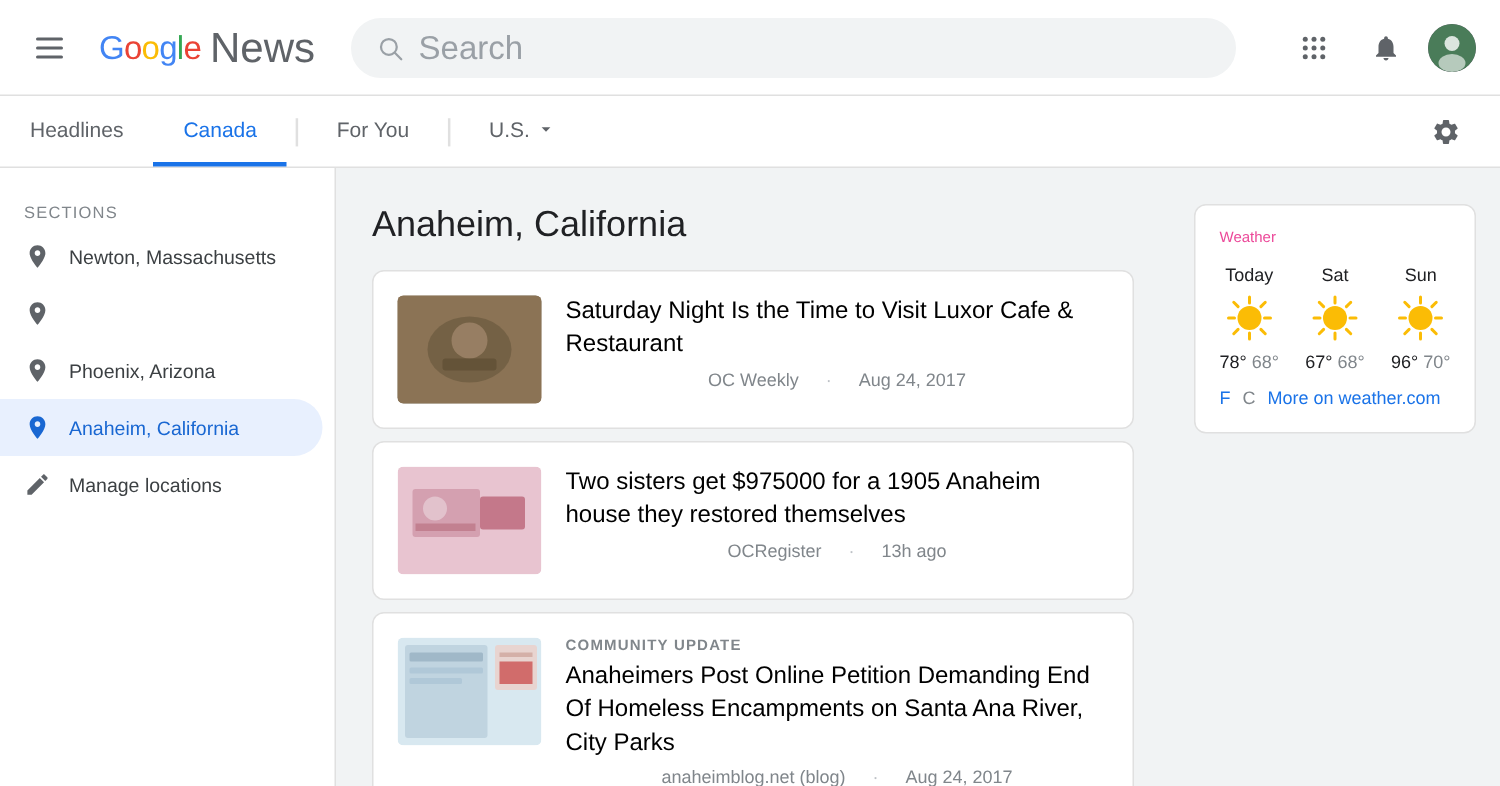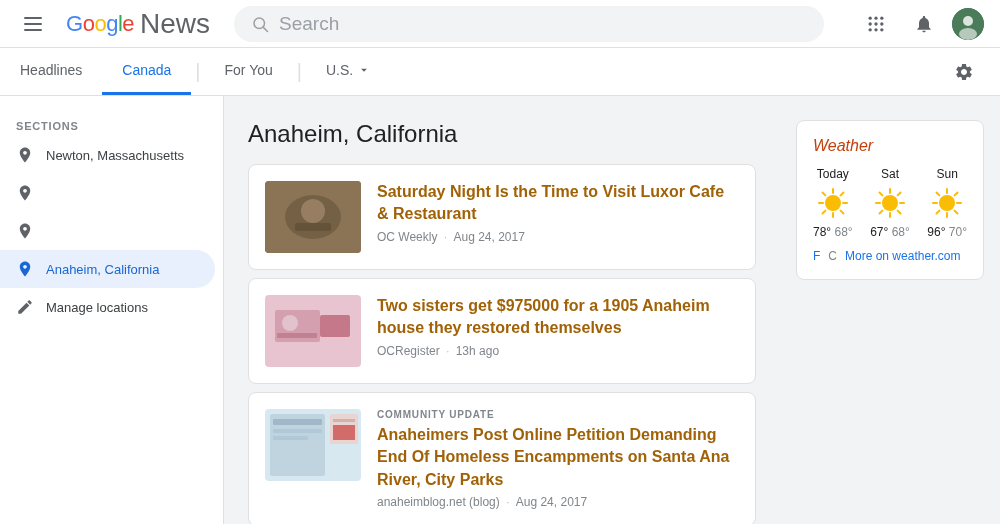--- a/index.html
+++ b/index.html
@@ -5,21 +5,21 @@
     * { box-sizing: border-box; margin: 0; padding: 0; }
     body { font-family: 'Arial', sans-serif; background: #f1f3f4; color: #202124; font-size: 14px; }
 
     
     .header {
       background: #fff;
       display: flex;
       align-items: center;
       padding: 8px 16px;
       border-bottom: 1px solid #e0e0e0;
-      height: 48px;
+      height: 64px;
       position: relative;
       z-index: 10;
     }
     .header-left { display: flex; align-items: center; gap: 16px; }
     .hamburger { cursor: pointer; display: flex; flex-direction: column; gap: 4px; padding: 8px; }
     .hamburger span { display: block; width: 18px; height: 2px; background: #5f6368; border-radius: 1px; }
     .logo { display: flex; align-items: center; gap: 4px; text-decoration: none; }
     .logo-google { font-size: 22px; font-weight: normal; letter-spacing: -0.5px; }
     .logo-google .g { color: #4285f4; }
     .logo-google .o1 { color: #ea4335; }
@@ -33,21 +33,21 @@
       max-width: 590px;
       margin: 0 24px;
       display: flex;
       align-items: center;
       background: #f1f3f4;
       border-radius: 24px;
       padding: 6px 16px;
       border: 1px solid #f1f3f4;
     }
     .search-icon-svg { color: #9aa0a6; margin-right: 10px; flex-shrink: 0; }
-    .search-input { background: transparent; border: none; outline: none; font-size: 19px; color: #202124; width: 100%; }
+    .search-input { background: transparent; border: none; outline: none; font-size: 22px; color: #202124; width: 100%; }
     .search-input::placeholder { color: #9aa0a6; }
     .header-right { margin-left: auto; display: flex; align-items: center; gap: 8px; }
     .icon-btn { width: 40px; height: 40px; display: flex; align-items: center; justify-content: center; border-radius: 50%; cursor: pointer; }
     .avatar { width: 32px; height: 32px; border-radius: 50%; background: #5f6368; overflow: hidden; cursor: pointer; }
 
     
     .nav-tabs {
       background: #fff;
       display: flex;
       align-items: center;
@@ -76,21 +76,21 @@
     
     .sidebar {
       width: 224px;
       background: #fff;
       border-right: 1px solid #e0e0e0;
       padding: 16px 0;
       flex-shrink: 0;
     }
     .sidebar-section-label {
       font-size: 11px;
-      font-weight: 700;
+      font-weight: 400;
       color: #80868b;
       letter-spacing: 0.8px;
       padding: 8px 16px 4px 16px;
       text-transform: uppercase;
     }
     .sidebar-item {
       display: flex;
       align-items: center;
       padding: 10px 16px;
       cursor: pointer;
@@ -131,33 +131,33 @@
     .community-badge {
       font-size: 10px;
       font-weight: 700;
       color: #80868b;
       letter-spacing: 0.8px;
       text-transform: uppercase;
       margin-bottom: 4px;
     }
     .news-headline {
       font-size: 16px;
-      font-weight: 700;
-      color: #a16207;
+      font-weight: 400;
+      color: #000000;
       line-height: 1.4;
       margin-bottom: 4px;
     }
-    .news-meta { font-size: 12px; color: #80868b; display: flex; align-items: center; gap: 6px; }
+    .news-meta { font-size: 12px; color: #80868b; display: flex; align-items: center; gap: 18px; justify-content: center; }
     .news-source { font-weight: 500; }
     .meta-dot { color: #bdc1c6; }
 
     
     .right-panel { width: 220px; padding: 24px 16px; flex-shrink: 0; }
     .weather-card { background: #fff; border-radius: 8px; padding: 16px; border: 1px solid #e0e0e0; }
-    .weather-title { font-size: 16px; font-weight: 500; color: #c2410c; margin-bottom: 12px; font-style: italic; }
+    .weather-title { font-size: 10px; font-weight: 500; color: #ec4899; margin-bottom: 12px; }
     .weather-days { display: flex; justify-content: space-between; }
     .weather-day { display: flex; flex-direction: column; align-items: center; gap: 6px; }
     .weather-day-label { font-size: 12px; font-weight: 500; color: #202124; }
     .sun-icon {
       width: 32px;
       height: 32px;
     }
     .weather-temp { font-size: 12px; color: #202124; }
     .weather-temp-low { color: #80868b; }
     .weather-units { font-size: 12px; color: #1a73e8; margin-top: 10px; display: flex; gap: 4px; align-items: center; }
@@ -255,20 +255,21 @@
     <div class="sidebar-item">
       <svg class="sidebar-icon" viewBox="0 0 24 24" fill="currentColor">
         <path d="M12 2C8.13 2 5 5.13 5 9c0 5.25 7 13 7 13s7-7.75 7-13c0-3.87-3.13-7-7-7zm0 9.5c-1.38 0-2.5-1.12-2.5-2.5s1.12-2.5 2.5-2.5 2.5 1.12 2.5 2.5-1.12 2.5-2.5 2.5z"></path>
       </svg>
     </div>
 
     <div class="sidebar-item">
       <svg class="sidebar-icon" viewBox="0 0 24 24" fill="currentColor">
         <path d="M12 2C8.13 2 5 5.13 5 9c0 5.25 7 13 7 13s7-7.75 7-13c0-3.87-3.13-7-7-7zm0 9.5c-1.38 0-2.5-1.12-2.5-2.5s1.12-2.5 2.5-2.5 2.5 1.12 2.5 2.5-1.12 2.5-2.5 2.5z"></path>
       </svg>
+      <span class="sidebar-item-label">Phoenix, Arizona</span>
     </div>
 
     <div class="sidebar-item active">
       <svg class="sidebar-icon" viewBox="0 0 24 24" fill="currentColor">
         <path d="M12 2C8.13 2 5 5.13 5 9c0 5.25 7 13 7 13s7-7.75 7-13c0-3.87-3.13-7-7-7zm0 9.5c-1.38 0-2.5-1.12-2.5-2.5s1.12-2.5 2.5-2.5 2.5 1.12 2.5 2.5-1.12 2.5-2.5 2.5z"></path>
       </svg>
       <span class="sidebar-item-label">Anaheim, California</span>
     </div>
 
     <div class="sidebar-item">

